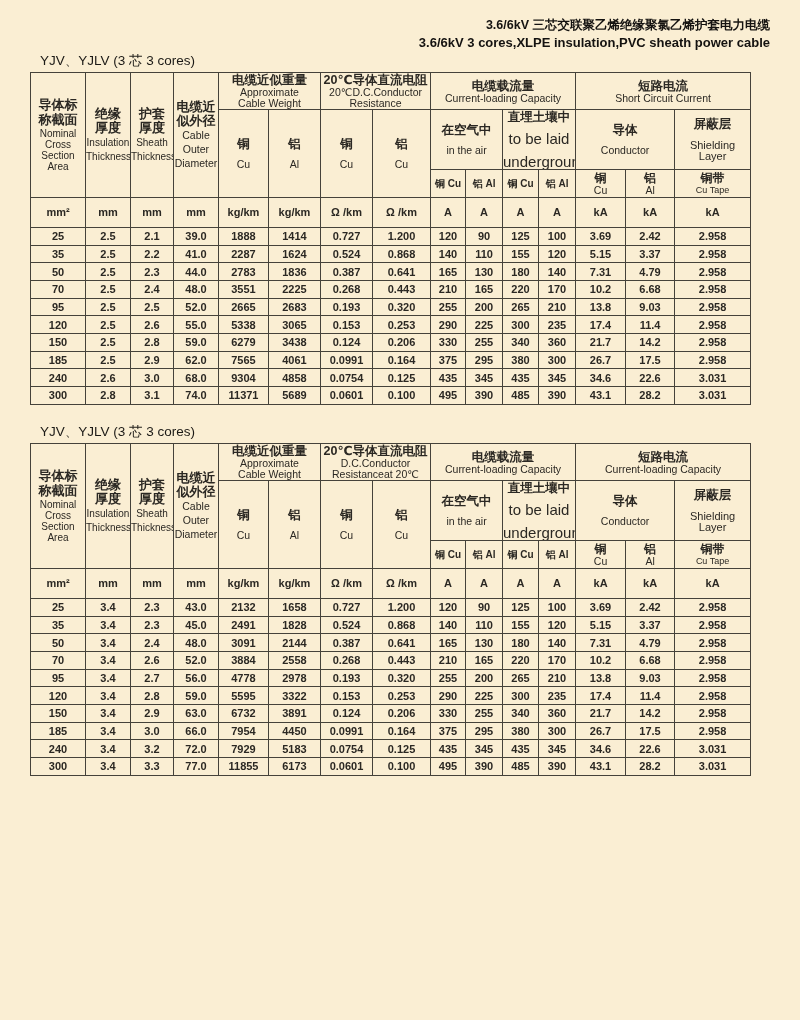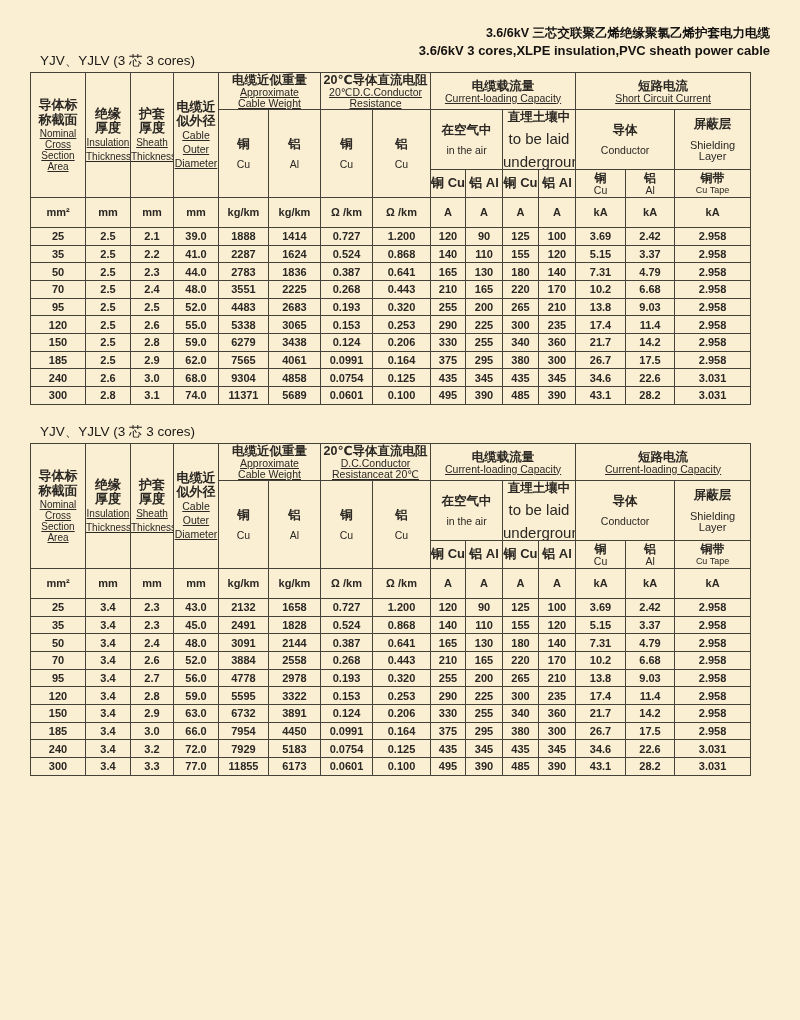--- a/index.html
+++ b/index.html
@@ -16,42 +16,42 @@
   table.cable-table{
     position:absolute; left:30px; width:720px;
     border-collapse:collapse; table-layout:fixed; border:1px solid var(--line);
   }
   #t1{top:72px;} #t2{top:443px;}
   th,td{border:1px solid var(--line); padding:0; text-align:center; vertical-align:middle; overflow:hidden;}
   thead th{font-weight:normal;}
   .cn{font-weight:bold;}
   tr.h1{height:33px;} tr.h2{height:35px;} tr.h3{height:28px;} tr.h4{height:30px;}
   tr.h1 .cn{font-size:12.5px; line-height:1.12;}
-  tr.h1 .en{font-size:10.5px; line-height:1.05;text-decoration:underline;}
+  tr.h1 .en{font-size:10.5px; line-height:1.05;}
   th.stub .cn{font-size:13px; line-height:1.15;}
   th.stub .en{font-size:10px; line-height:1.12;}
   tr.h1 th:nth-child(2) .en, tr.h1 th:nth-child(3) .en{font-size:10px; line-height:1.35;}
   tr.h1 th:nth-child(4) .en{font-size:10.5px; line-height:1.3;}
   tr.h2 .cn{font-size:12.5px; line-height:1.15;}
   tr.h2 .en{font-size:10.5px; line-height:1.0;margin-top:8px;}
   tr.h2 th:nth-child(6) .en{font-size:15px; line-height:0.95;}
   tr.h2 th:nth-child(8) .en{font-size:11px;}
   tr.h3 .cn{font-size:12px; line-height:1.1;}
   tr.h3 .en{font-size:10.5px; line-height:1;}
-  tr.h3 th:nth-child(-n+4) .cn{font-size:13px;text-align:center;}
+  tr.h3 th:nth-child(-n+4) .cn{font-size:10px;text-align:center;}
   tr.h3 th:nth-child(7) .en{font-size:9px;}
   tr.h4 th{font-size:11px; font-weight:bold;}
   tbody td{font-size:11px; font-weight:bold; height:16.7px;}
 </style>
 </head>
 <body>
 
 <div class="sheet">
 
-  <div class="titles" style="top:24px">
+  <div class="titles" style="top:16px">
     <div class="title-cn">3.6/6kV 三芯交联聚乙烯绝缘聚氯乙烯护套电力电缆</div>
     <div class="title-en">3.6/6kV 3 cores,XLPE insulation,PVC sheath power cable</div>
   </div>
   <div class="model" style="top:52px">YJV、YJLV (3 芯 3 cores)</div>
   <table class="cable-table" id="t1">
     <colgroup>
       <col style="width:55px">
         <col style="width:45px">
         <col style="width:43px">
         <col style="width:45px">
@@ -261,21 +261,21 @@
           <td>170</td>
           <td>10.2</td>
           <td>6.68</td>
           <td>2.958</td>
         </tr>
         <tr>
           <td>95</td>
           <td>2.5</td>
           <td>2.5</td>
           <td>52.0</td>
-          <td>4483</td>
+          <td>2665</td>
           <td>2683</td>
           <td>0.193</td>
           <td>0.320</td>
           <td>255</td>
           <td>200</td>
           <td>265</td>
           <td>210</td>
           <td>13.8</td>
           <td>9.03</td>
           <td>2.958</td>

